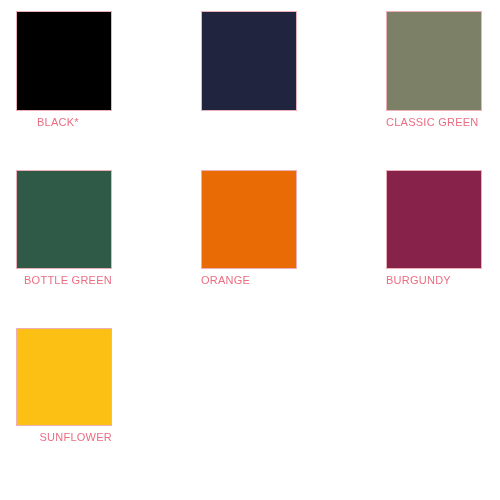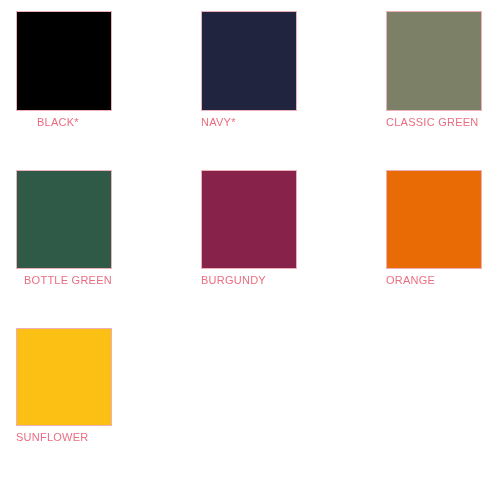--- a/index.html
+++ b/index.html
@@ -63,36 +63,35 @@
 <body>
 
 <div id="swatch-board">
   <div class="swatch-grid">
       <div class="swatch-cell" data-row="0">
         <div class="swatch-chip" style="background-color: rgb(0, 0, 0); border-color: rgb(238, 176, 184);"></div>
         <span class="swatch-label" style="color: rgb(234, 109, 130); padding-left: 21px;">BLACK*</span>
       </div>
       <div class="swatch-cell" data-row="0">
         <div class="swatch-chip" style="background-color: rgb(32, 36, 63); border-color: rgb(238, 176, 184);"></div>
-        <span class="swatch-label" style="color: rgb(234, 109, 130);">NAVY*</span>
       </div>
       <div class="swatch-cell" data-row="0">
         <div class="swatch-chip" style="background-color: rgb(124, 128, 102); border-color: rgb(238, 176, 184);"></div>
         <span class="swatch-label" style="color: rgb(234, 109, 130);">CLASSIC GREEN</span>
       </div>
       <div class="swatch-cell" data-row="1">
         <div class="swatch-chip" style="background-color: rgb(47, 90, 71); border-color: rgb(238, 176, 184);"></div>
         <span class="swatch-label" style="color: rgb(234, 109, 130); text-align: right;">BOTTLE GREEN</span>
       </div>
       <div class="swatch-cell" data-row="1">
+        <div class="swatch-chip" style="background-color: rgb(233, 107, 6); border-color: rgb(238, 176, 184);"></div>
+        <span class="swatch-label" style="color: rgb(234, 109, 130);">ORANGE</span>
+      </div>
+      <div class="swatch-cell" data-row="1">
         <div class="swatch-chip" style="background-color: rgb(135, 35, 74); border-color: rgb(238, 176, 184);"></div>
         <span class="swatch-label" style="color: rgb(234, 109, 130);">BURGUNDY</span>
       </div>
-      <div class="swatch-cell" data-row="1">
-        <div class="swatch-chip" style="background-color: rgb(233, 107, 6); border-color: rgb(238, 176, 184);"></div>
-        <span class="swatch-label" style="color: rgb(234, 109, 130);">ORANGE</span>
-      </div>
       <div class="swatch-cell" data-row="2">
         <div class="swatch-chip" style="background-color: rgb(252, 192, 20); border-color: rgb(238, 176, 184);"></div>
-        <span class="swatch-label" style="color: rgb(234, 109, 130);">SUNFLOWER</span>
+        <span class="swatch-label" style="color: rgb(234, 109, 130); text-align: right;">SUNFLOWER</span>
       </div>
     </div>
 </div>
 
 </body></html>

